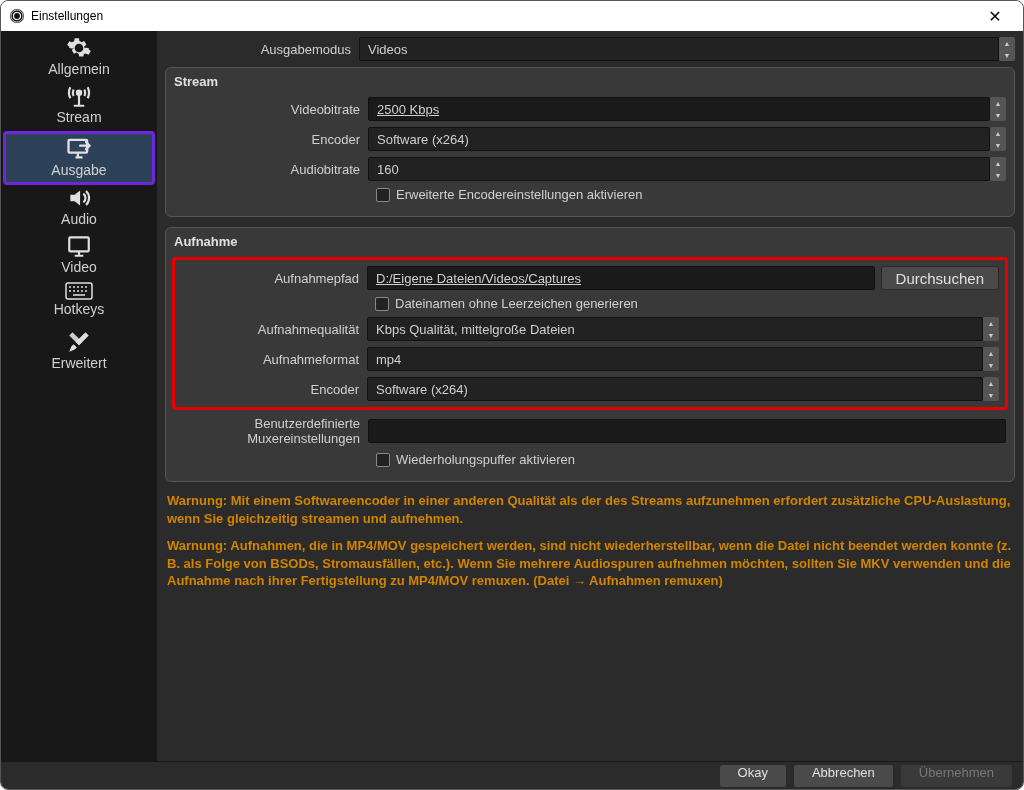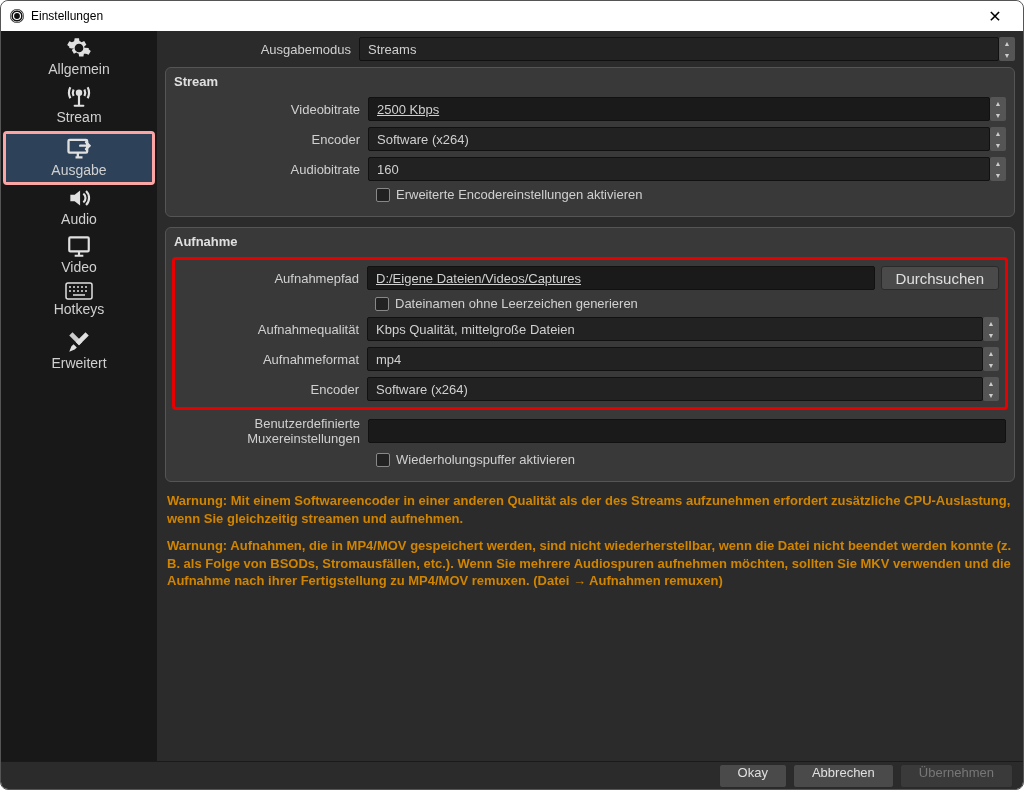--- a/index.html
+++ b/index.html
@@ -8,21 +8,21 @@
 .titlebar { height: 30px; background: #fff; color: #000; display: flex; align-items: center; padding: 0 8px; border-top-left-radius: 8px; border-top-right-radius: 8px; }
 .titlebar-icon { width: 16px; height: 16px; margin-right: 6px; display: flex; align-items: center; justify-content: center; }
 .titlebar-title { font-size: 12px; flex: 1; }
 .titlebar-close { width: 40px; text-align: center; font-size: 16px; cursor: pointer; }
 .body-area { flex: 1; display: flex; background: #2b2b2b; }
 .sidebar { width: 156px; background: #181818; display: flex; flex-direction: column; padding-top: 4px; }
 .sidebar-item { display: flex; align-items: center; height: 48px; padding: 0 10px; color: #d0d0d0; cursor: pointer; flex-direction: column; }
 .sidebar-item.active { background: #2d4158; }
 .sidebar-item .icon-wrap { width: 36px; display: flex; justify-content: center; align-items: center; }
 .sidebar-item .lbl { font-size: 14px; }
-.red-box-sidebar { border: 3px solid #fca5a5; border-radius: 4px; margin: 0 2px; }
+.red-box-sidebar { border: 3px solid #6d28d9; border-radius: 4px; margin: 0 2px; }
 .main { flex: 1; overflow: auto; padding: 6px 8px 8px 8px; }
 .row { display: flex; align-items: center; margin-bottom: 6px; }
 .row .lbl { width: 194px; text-align: right; padding-right: 8px; font-size: 13px; }
 .row .field { flex: 1; display: flex; align-items: center; }
 .groupbox { border: 1px solid #555; border-radius: 6px; margin-bottom: 10px; padding: 6px 8px 8px 8px; background: #393939; }
 .group-title { font-weight: 600; font-size: 13px; color: #e0e0e0; margin-bottom: 8px; }
 .select, .textin { flex: 1; background: #222; border: 1px solid #111; height: 24px; display: flex; align-items: center; padding: 0 8px; color: #d0d0d0; font-size: 13px; border-radius: 2px; }
 .spinbtns { width: 16px; height: 24px; background: #555; display: flex; flex-direction: column; margin-left: 0; border-radius: 2px; }
 .spinbtns .sp { flex:1; display:flex; align-items:center; justify-content:center; font-size:7px; color:#ccc; cursor:pointer; }
 .textin.dark { background: #1a1a1a; text-decoration: underline; }
@@ -120,21 +120,21 @@
         </span>
         <span class="lbl">Erweitert</span>
       </div>
     </div>
 
     <div class="main">
       <div class="row">
         <div class="lbl">Ausgabemodus</div>
         <div class="field">
           <div class="select">
-              <span>Streams</span>
+              <span>Videos</span>
             </div>
           <div class="spinbtns">
               <div class="sp">▲</div>
               <div class="sp">▼</div>
             </div>
         </div>
       </div>
 
       <div class="groupbox">
         <div class="group-title">Stream</div>

